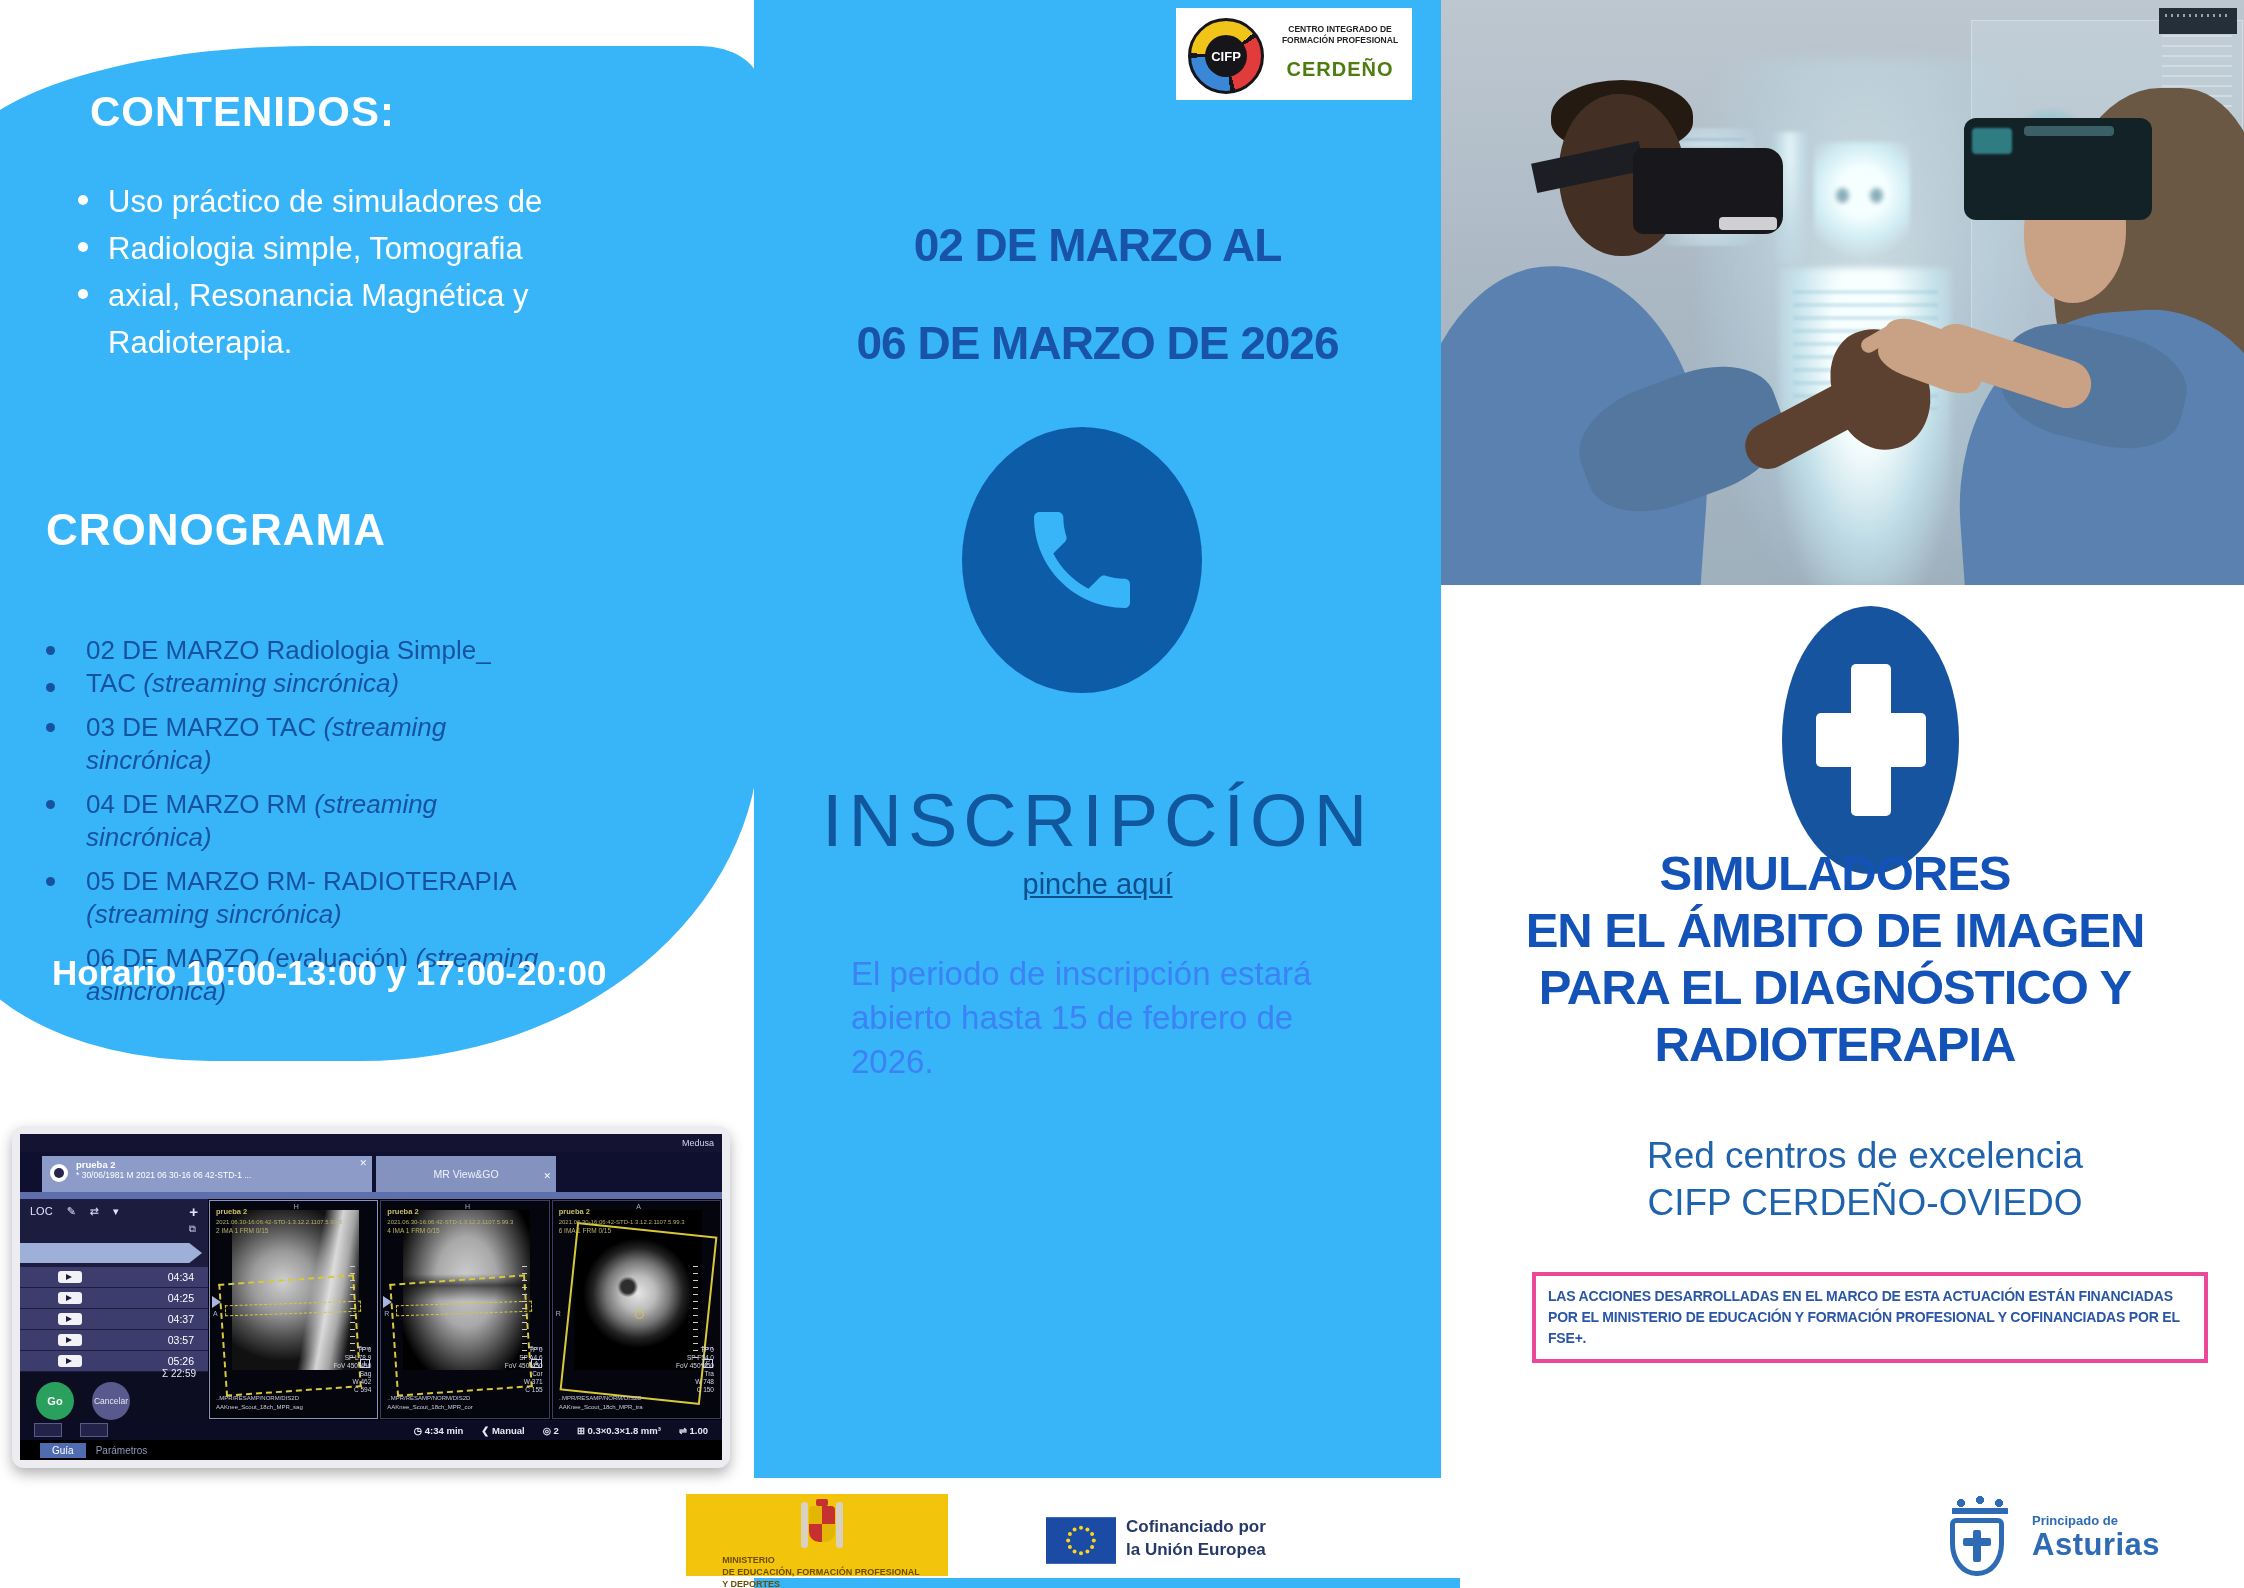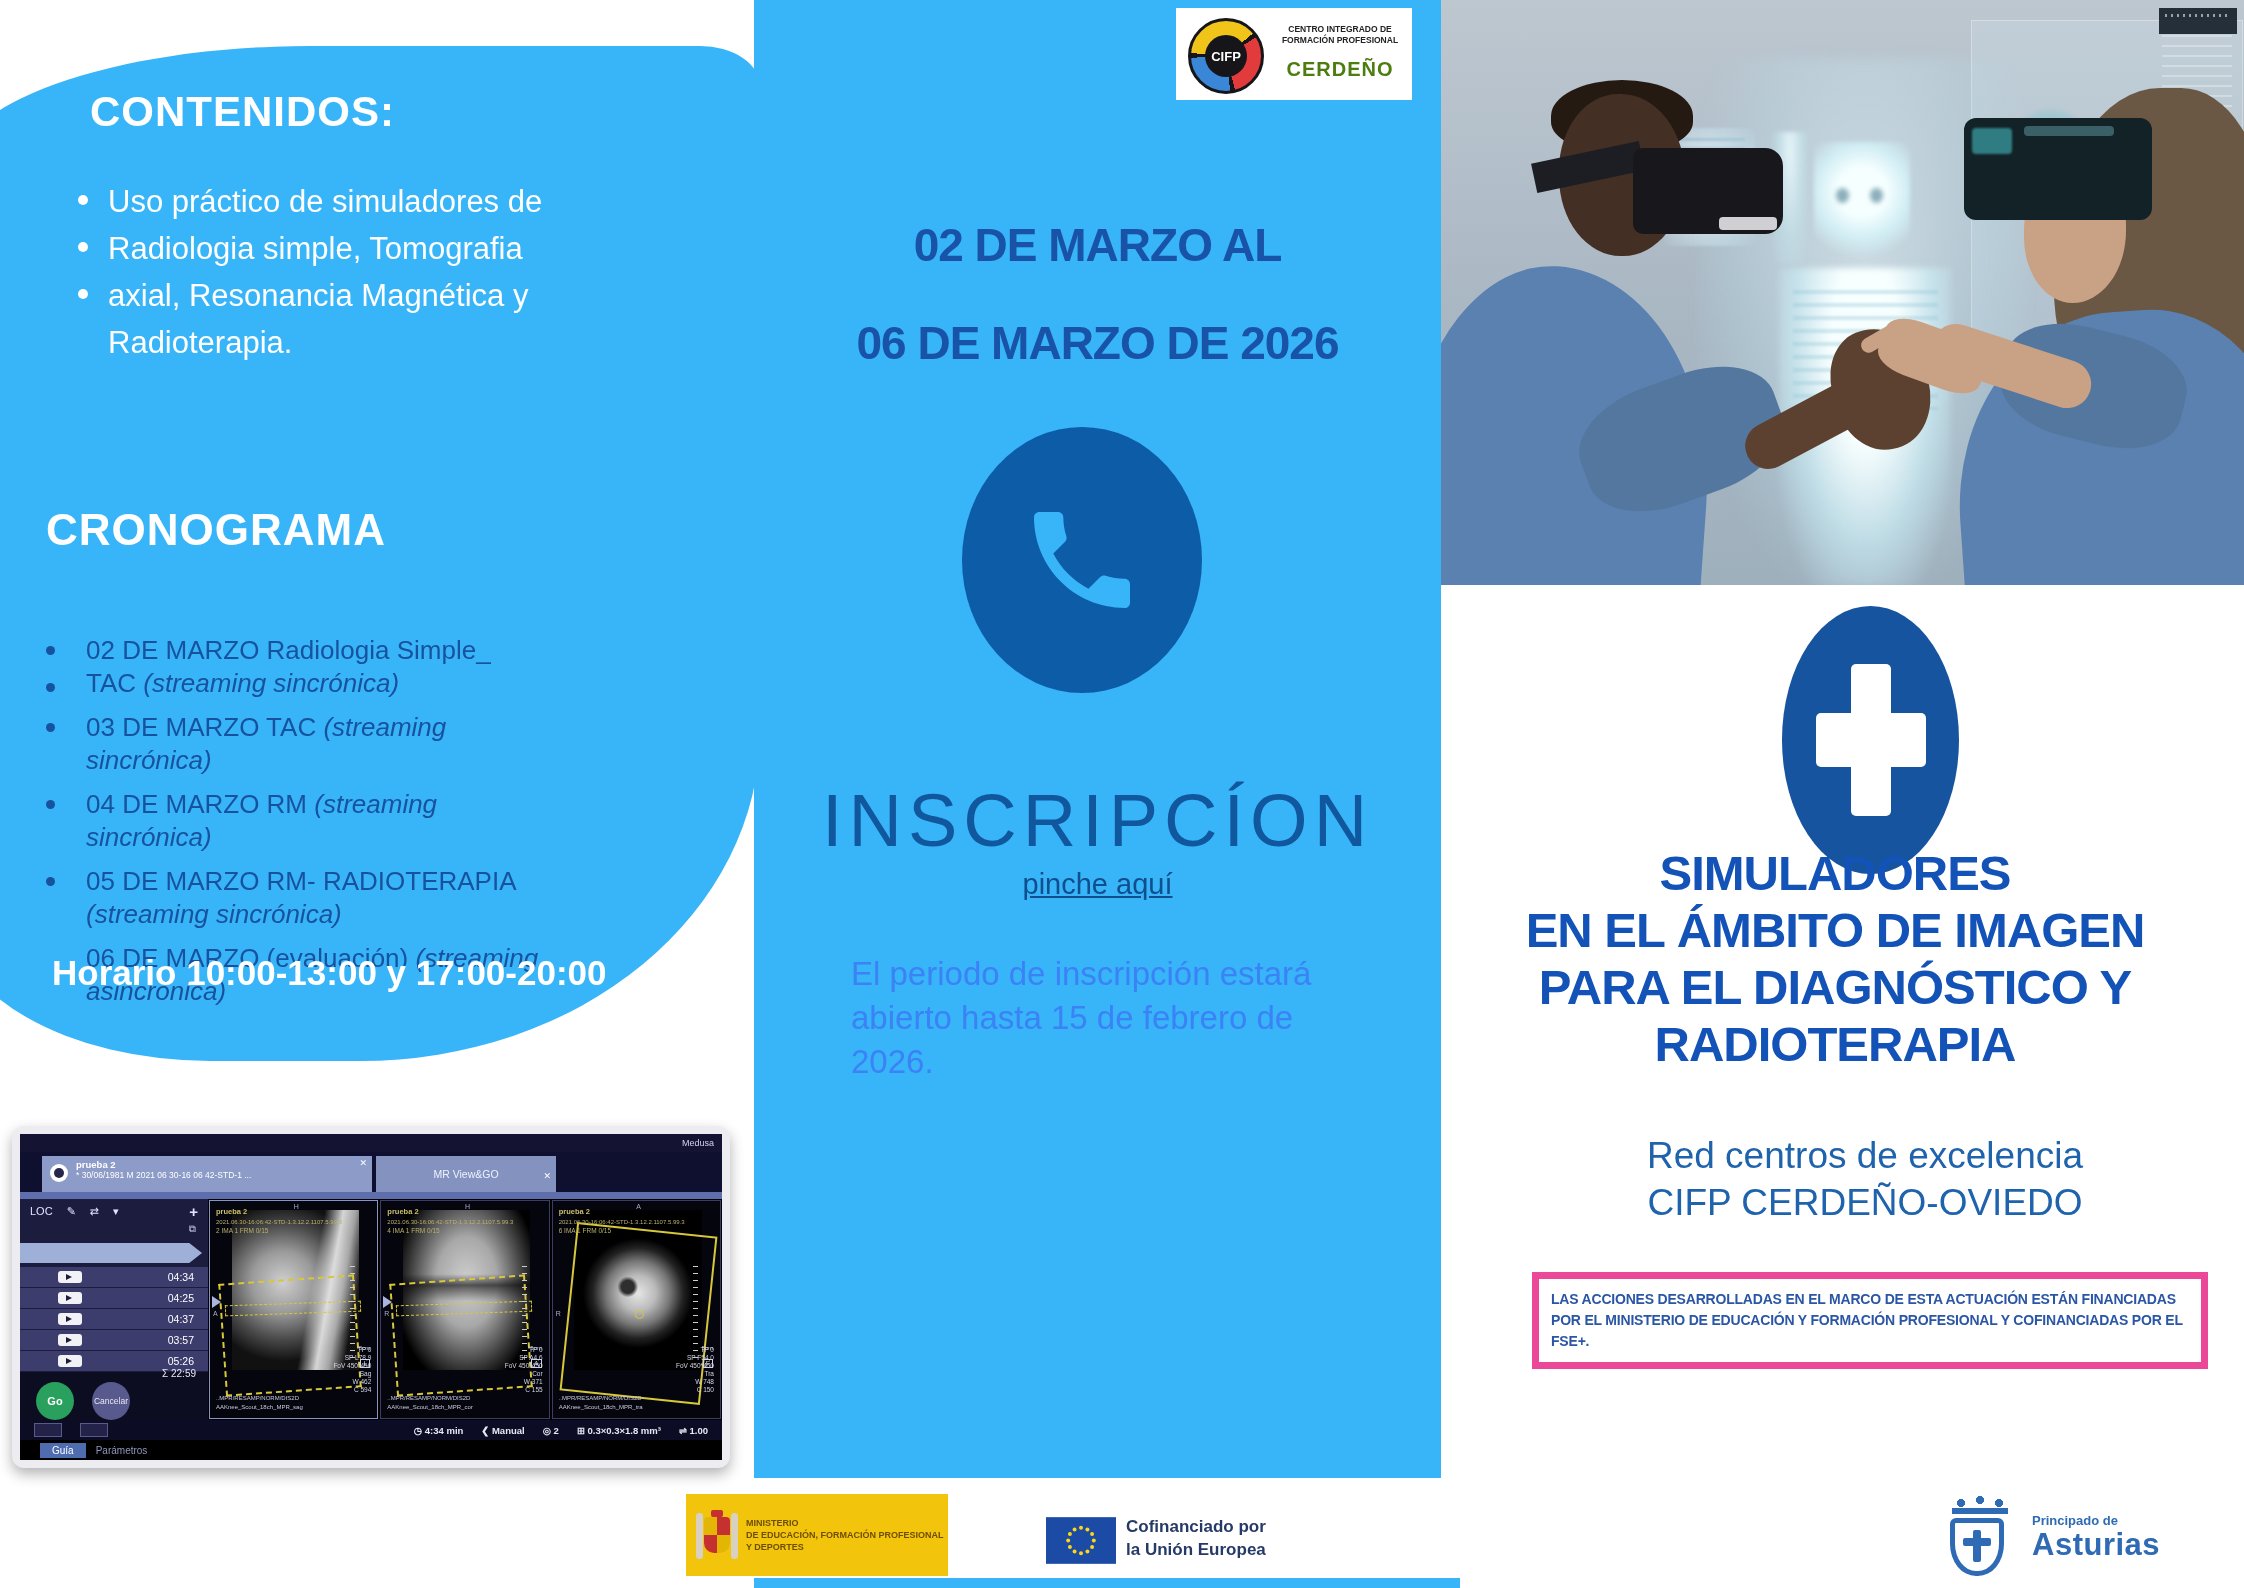--- a/index.html
+++ b/index.html
@@ -167,25 +167,25 @@
   .ph-toolbar{position:absolute;left:718px;top:8px;width:78px;height:26px;background:rgba(15,25,35,.88);}
   .ph-toolbar::after{content:"";position:absolute;left:6px;top:6px;right:6px;height:3px;
         background:repeating-linear-gradient(90deg,rgba(255,255,255,.55) 0 2px,transparent 2px 6px);}
 
   .plusell{left:1782px;top:606px;width:177px;height:268px;border-radius:50%;background:#17549f;}
   .pv{position:absolute;left:50%;top:50%;transform:translate(-50%,-50%);width:40px;height:152px;background:#fff;border-radius:5px;}
   .ph2{position:absolute;left:50%;top:50%;transform:translate(-50%,-50%);width:110px;height:54px;background:#fff;border-radius:5px;}
   .rtitle{left:1455px;top:845px;width:760px;text-align:center;color:#1353b8;font-size:49px;font-weight:bold;
           line-height:57px;letter-spacing:-1px;}
   .network{left:1490px;top:1132px;width:750px;text-align:center;color:#1f63ad;font-size:37px;line-height:47px;}
-  .discl{left:1532px;top:1272px;width:676px;box-sizing:border-box;border:7px solid #ec4899;padding:10px 12px;
+  .discl{left:1532px;top:1272px;width:676px;box-sizing:border-box;border:4px solid #ec4899;padding:10px 12px;
          color:#2a56a5;font-size:14px;font-weight:bold;line-height:21px;letter-spacing:-0.2px;}
 
   
-  .ministry{left:686px;top:1494px;width:262px;height:82px;background:#f2c40c;display:flex;align-items:center;}
+  .ministry{left:686px;top:1494px;width:262px;height:82px;background:#f2c40c;display:flex;align-items:center;flex-direction:column;}
   .coat{position:relative;width:42px;height:60px;margin-left:10px;flex:none;}
   .pillar{position:absolute;top:8px;width:7px;height:46px;background:#d8d0c0;border-radius:3px;}
   .shieldE{position:absolute;left:8px;top:12px;width:26px;height:36px;border-radius:4px 4px 10px 10px;
           background:conic-gradient(from 0deg,#c53030 0 90deg,#e3b505 90deg 180deg,#c53030 180deg 270deg,#e3b505 270deg 360deg);}
   .crE{position:absolute;left:15px;top:5px;width:12px;height:7px;background:#c53030;border-radius:2px;}
   .min-text{margin-left:8px;color:#6e4e00;font-size:9px;font-weight:bold;line-height:12px;}
   .euflag{left:1046px;top:1517px;width:70px;height:47px;}
   .eutext{left:1126px;top:1515px;color:#253a66;font-size:17px;font-weight:bold;line-height:23px;}
   .ast-crown{left:1952px;top:1496px;width:56px;height:18px;
       background:radial-gradient(circle 4px at 9px 7px,#2f6bb4 98%,transparent),

